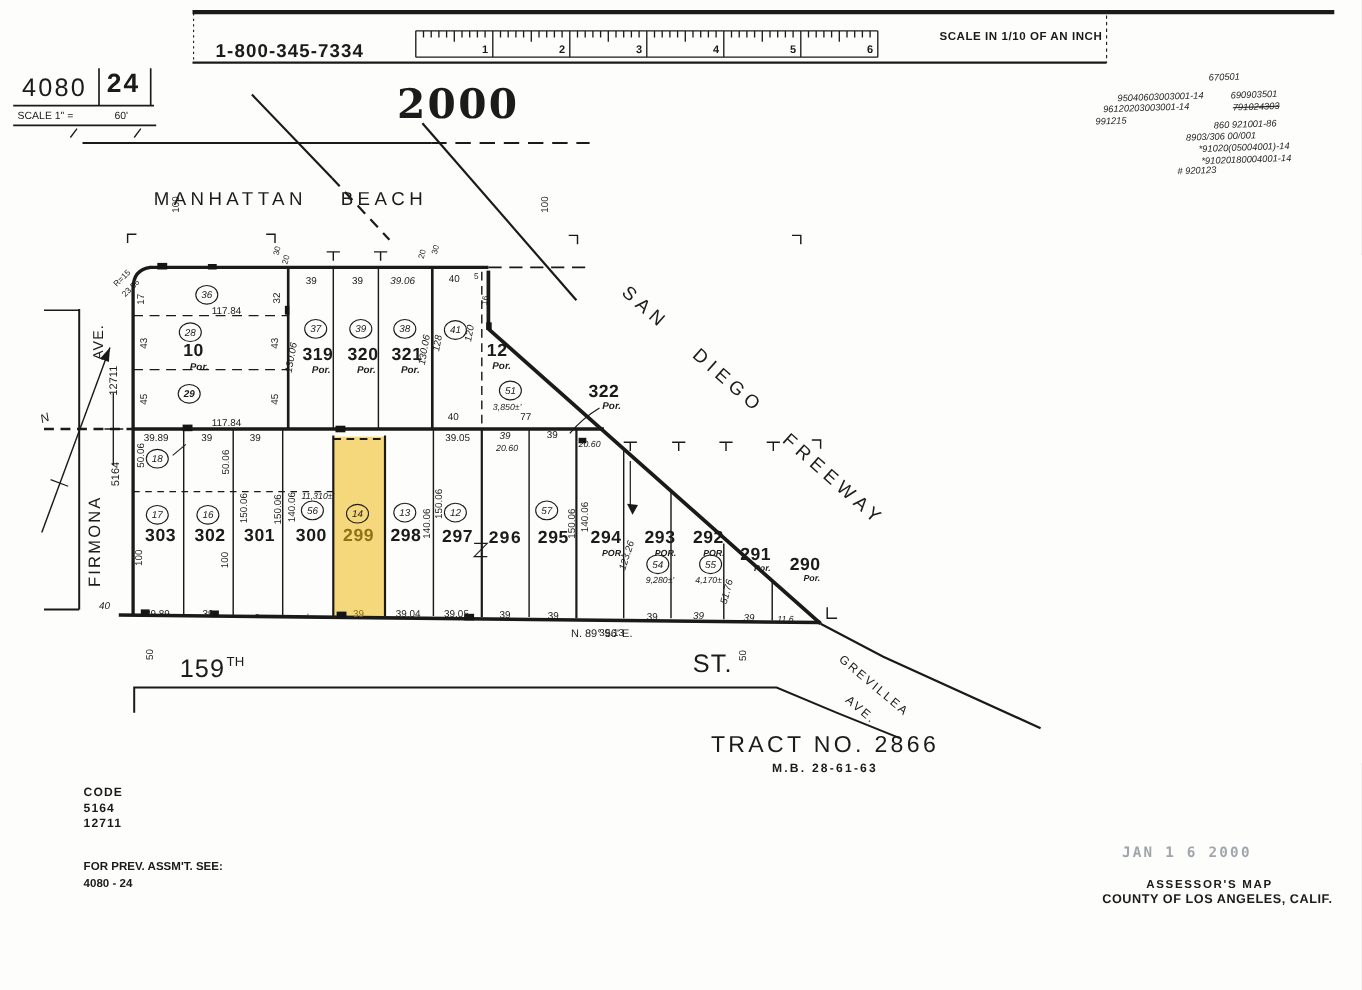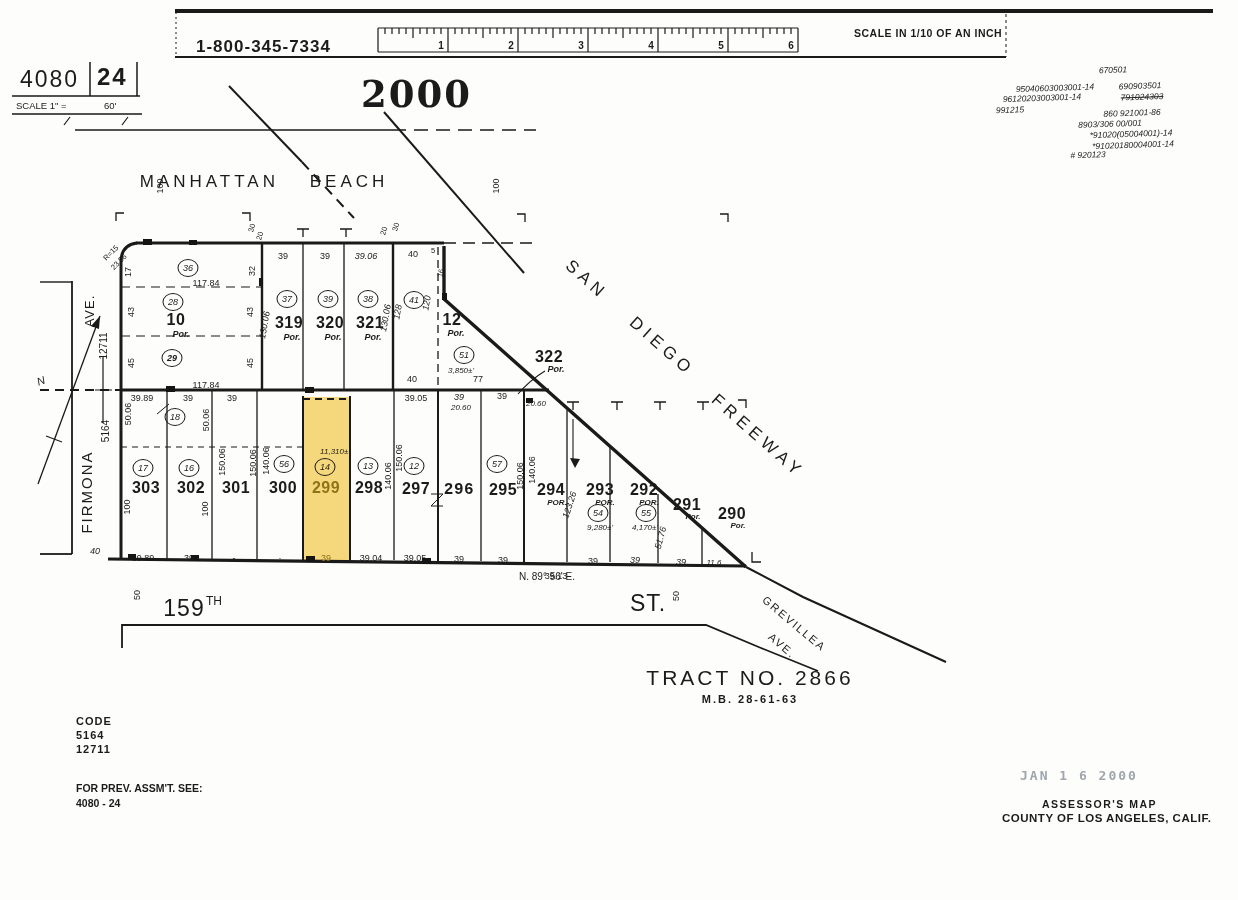--- a/index.html
+++ b/index.html
@@ -212,33 +212,33 @@
       <div class="ml pnum" style="left: 549px; top: 357px; transform: translate(-50%, -50%);">322</div>
       <div class="ml por" style="left: 556px; top: 369px; transform: translate(-50%, -50%);">Por.</div>
       <div class="ml sm-i" style="left: 461px; top: 408px; transform: translate(-50%, -50%);">20.60</div>
       <div class="ml sm-i" style="left: 536px; top: 404px; transform: translate(-50%, -50%);">20.60</div>
       <div class="ml dim" style="left: 142px; top: 398px; transform: translate(-50%, -50%);">39.89</div>
       <div class="ml dim" style="left: 188px; top: 398px; transform: translate(-50%, -50%);">39</div>
       <div class="ml dim" style="left: 232px; top: 398px; transform: translate(-50%, -50%);">39</div>
       <div class="ml dim" style="left: 416px; top: 398px; transform: translate(-50%, -50%);">39.05</div>
       <div class="ml dimi" style="left: 459px; top: 397px; transform: translate(-50%, -50%);">39</div>
       <div class="ml dim" style="left: 502px; top: 396px; transform: translate(-50%, -50%);">39</div>
-      <div class="ml circ" style="left: 143px; top: 417px; transform: translate(-50%, -50%); margin-left: 32px;">18</div>
+      <div class="ml circ" style="left: 143px; top: 417px; transform: translate(-50%, -50%);">18</div>
       <div class="ml dim" style="left: 128px; top: 414px; transform: translate(-50%, -50%) rotate(-90deg);">50.06</div>
       <div class="ml dim" style="left: 206px; top: 420px; transform: translate(-50%, -50%) rotate(-90deg);">50.06</div>
       <div class="ml circ" style="left: 143px; top: 468px; transform: translate(-50%, -50%);">17</div>
       <div class="ml circ" style="left: 189px; top: 468px; transform: translate(-50%, -50%);">16</div>
       <div class="ml circ" style="left: 284px; top: 464px; transform: translate(-50%, -50%);">56</div>
       <div class="ml circ" style="left: 325px; top: 467px; transform: translate(-50%, -50%);">14</div>
       <div class="ml circ" style="left: 368px; top: 466px; transform: translate(-50%, -50%);">13</div>
       <div class="ml circ" style="left: 414px; top: 466px; transform: translate(-50%, -50%);">12</div>
       <div class="ml circ" style="left: 497px; top: 464px; transform: translate(-50%, -50%);">57</div>
       <div class="ml circ" style="left: 598px; top: 513px; transform: translate(-50%, -50%);">54</div>
       <div class="ml circ" style="left: 646px; top: 513px; transform: translate(-50%, -50%);">55</div>
-      <div class="ml sm-i" style="left: 289px; top: 452px; transform: translate(-50%, -50%); margin-left: 46px;">11,310±'</div>
+      <div class="ml sm-i" style="left: 289px; top: 452px; transform: translate(-50%, -50%);">11,310±'</div>
       <div class="ml sm-i" style="left: 600px; top: 528px; transform: translate(-50%, -50%);">9,280±'</div>
       <div class="ml sm-i" style="left: 645px; top: 528px; transform: translate(-50%, -50%);">4,170±'</div>
       <div class="ml pnum" style="left: 146px; top: 488px; transform: translate(-50%, -50%);">303</div>
       <div class="ml pnum" style="left: 191px; top: 488px; transform: translate(-50%, -50%);">302</div>
       <div class="ml pnum" style="left: 236px; top: 488px; transform: translate(-50%, -50%);">301</div>
       <div class="ml pnum" style="left: 283px; top: 488px; transform: translate(-50%, -50%);">300</div>
       <div class="ml pnum-hl" style="left: 326px; top: 488px; transform: translate(-50%, -50%);">299</div>
       <div class="ml pnum" style="left: 369px; top: 488px; transform: translate(-50%, -50%);">298</div>
       <div class="ml pnum" style="left: 416px; top: 489px; transform: translate(-50%, -50%);">297</div>
       <div class="ml pnum" style="left: 459px; top: 490px; transform: translate(-50%, -50%); font-family: Liberation Mono, monospace;">296</div>

